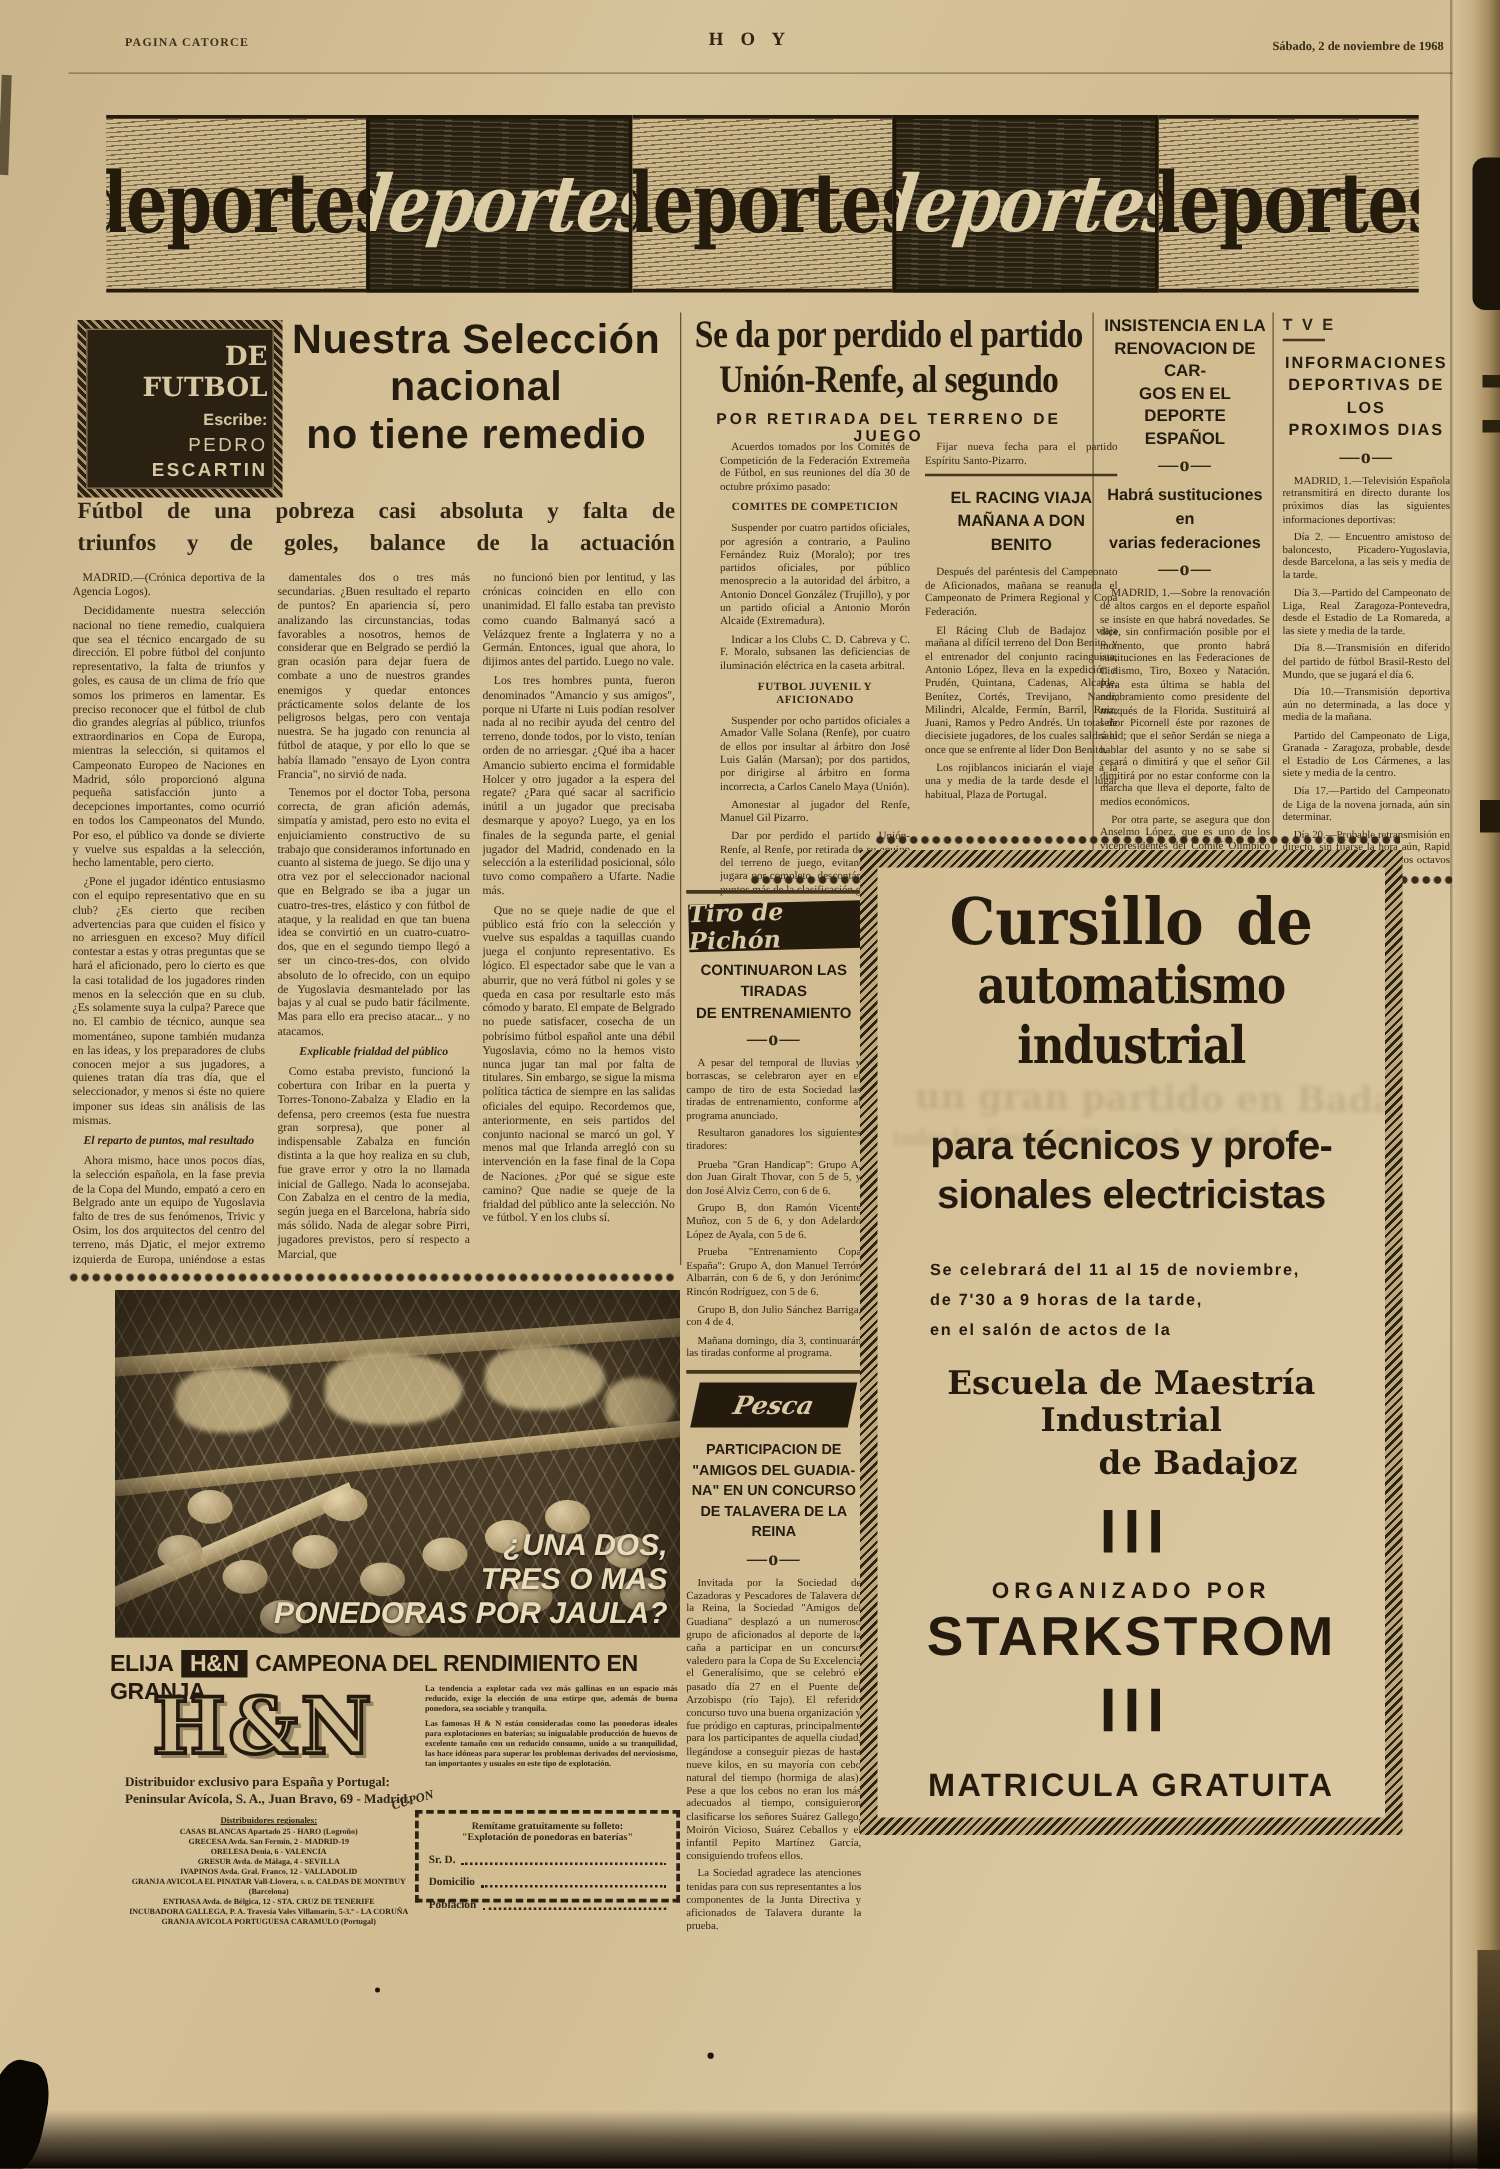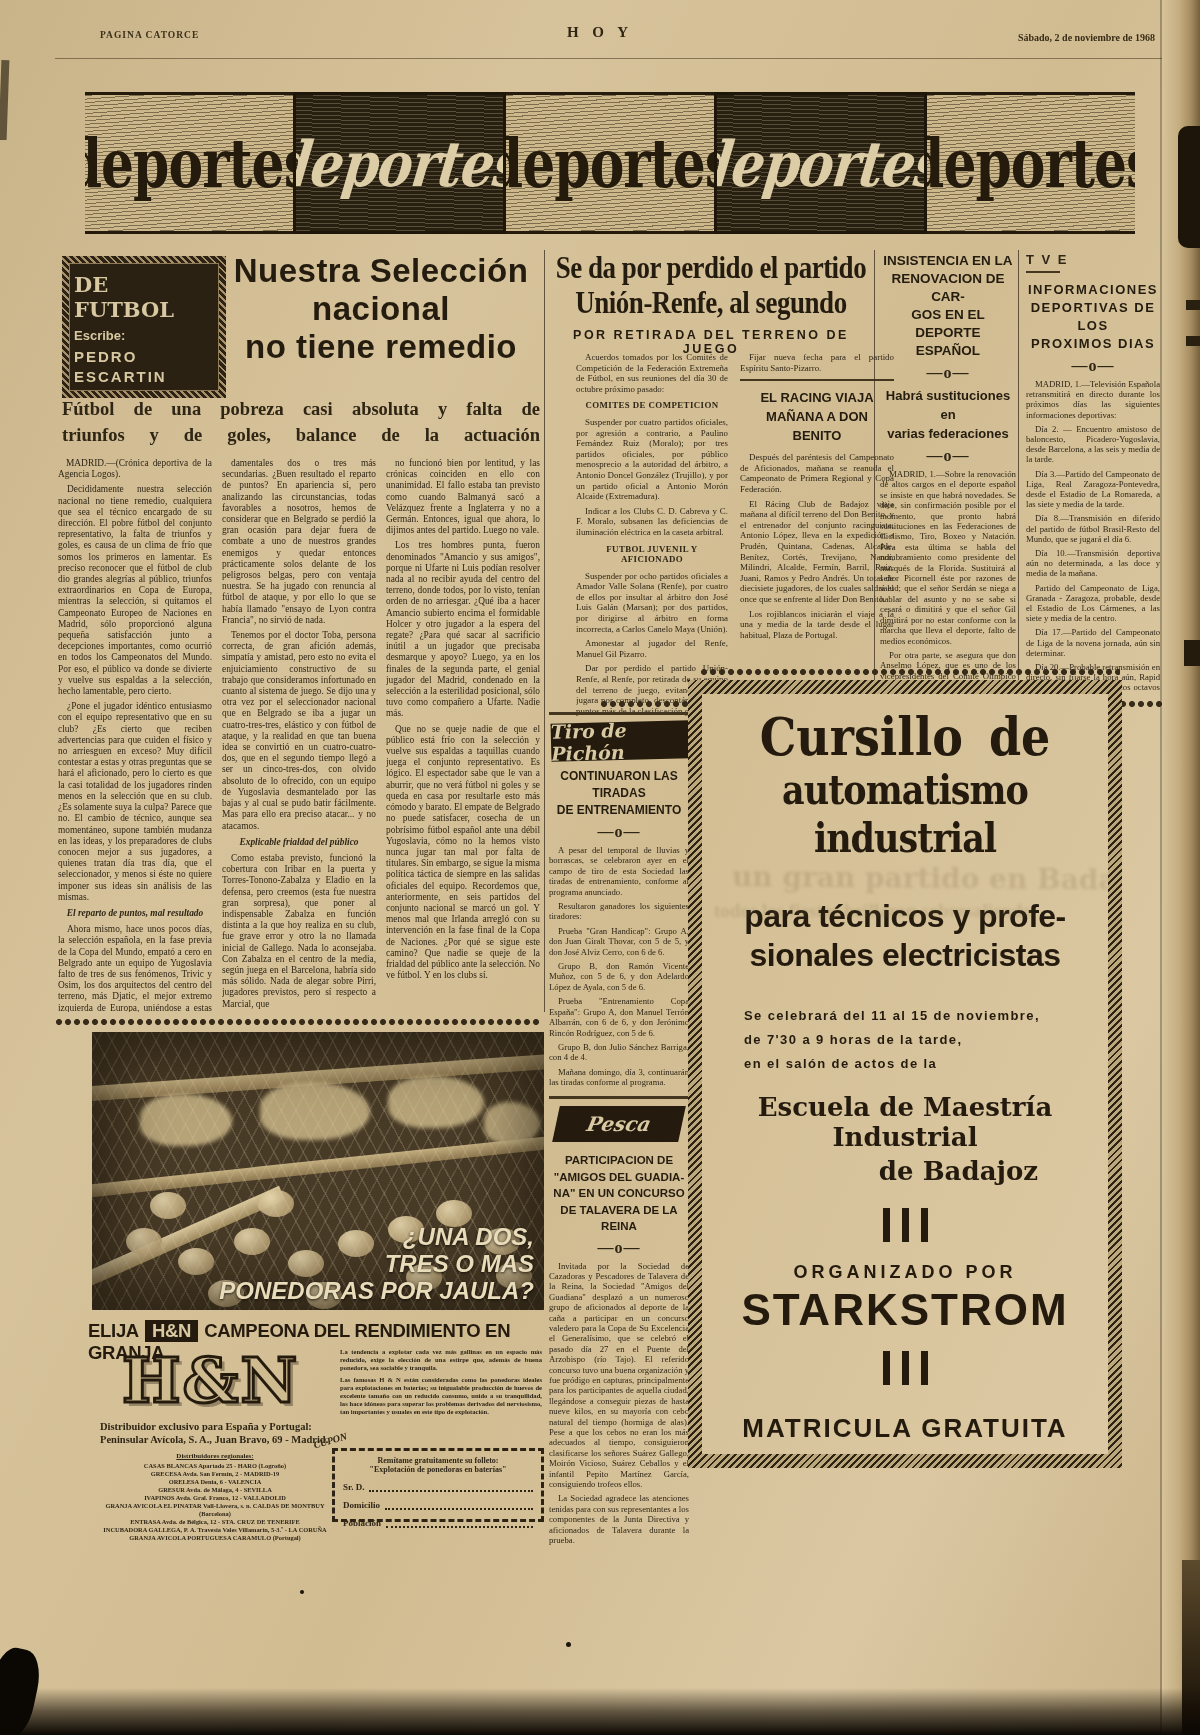--- a/index.html
+++ b/index.html
@@ -23,21 +23,21 @@
      repeating-linear-gradient(176deg,rgba(44,34,16,.5) 0 1px,rgba(0,0,0,0) 1px 3.6px),
      #cdb88c;border-top:3px solid #241b0d;border-bottom:3px solid #241b0d;}
   .bseg.script{background:
      repeating-linear-gradient(2deg,rgba(215,199,160,.28) 0 1px,rgba(0,0,0,0) 1px 4px),
      #271f10;border:3px solid #1d1609;}
   .bword{font-family:"DejaVu Serif",serif;font-weight:bold;font-size:52px;color:#241b0d;
      transform:scaleY(1.28);letter-spacing:-1px;text-shadow:1px 1px 0 rgba(215,200,160,.35);}
   .bseg.script .bword{font-style:italic;color:#dccda6;transform:scaleY(1.2) skewX(-9deg);text-shadow:none;}
   
   .kicker{background:repeating-linear-gradient(45deg,#2c2315 0 3px,#a8916a 3px 5px);padding:7px;}
-  .kicker-in{background:#2a2113;height:100%;box-sizing:border-box;padding:8px 4px;text-align:left;color:#d8c8a2;
+  .kicker-in{background:#2a2113;height:100%;box-sizing:border-box;padding:8px 4px;text-align:right;color:#d8c8a2;
      border:1px solid #8f7b58;}
   
   .mainhead{font-family:"Liberation Sans",sans-serif;font-weight:bold;color:#241c0f;
      font-size:33px;line-height:38px;text-align:center;letter-spacing:.5px;}
   .subhead2{font-weight:bold;font-size:18.5px;line-height:26px;text-align:justify;}
   .subhead2 div{text-align-last:justify;}
   .unionhead{font-weight:bold;font-size:27px;line-height:31px;text-align:center;transform:scaleY(1.15);transform-origin:top center;color:#241c0f;letter-spacing:-.5px;}
   .smallcaps-head{font-family:"Liberation Sans",sans-serif;font-weight:bold;text-align:center;color:#241c0f;}
   
   .rcol{overflow:hidden;}
@@ -98,21 +98,21 @@
       </div>
     <div class="bseg block">
         <span class="bword">deportes</span>
       </div>
   </div>
 
   <div class="abs kicker" style="left:62px;top:256px;width:150px;height:128px;">
     <div class="kicker-in">
       <div style="font-size:21px;font-weight:bold;font-family:'DejaVu Serif',serif;">DE FUTBOL</div>
       <div style="font-size:13px;font-weight:bold;margin-top:6px;" class="sans">Escribe:</div>
-      <div style="font-size:15px;font-weight:bold;margin-top:5px;letter-spacing:2px;" class="sans">PEDRO</div>
+      <div style="font-size:15px;font-weight:normal;margin-top:5px;letter-spacing:2px;" class="sans">PEDRO</div>
       <div style="font-size:15px;font-weight:bold;margin-top:3px;letter-spacing:2px;" class="sans">ESCARTIN</div>
     </div>
   </div>
   <div class="abs mainhead" style="left:222px;top:252px;width:318px;">
     <div>Nuestra Selección</div>
     <div>nacional</div>
     <div>no tiene remedio</div>
   </div>
 
   <div class="abs subhead2" style="left:62px;top:396px;width:478px;">

